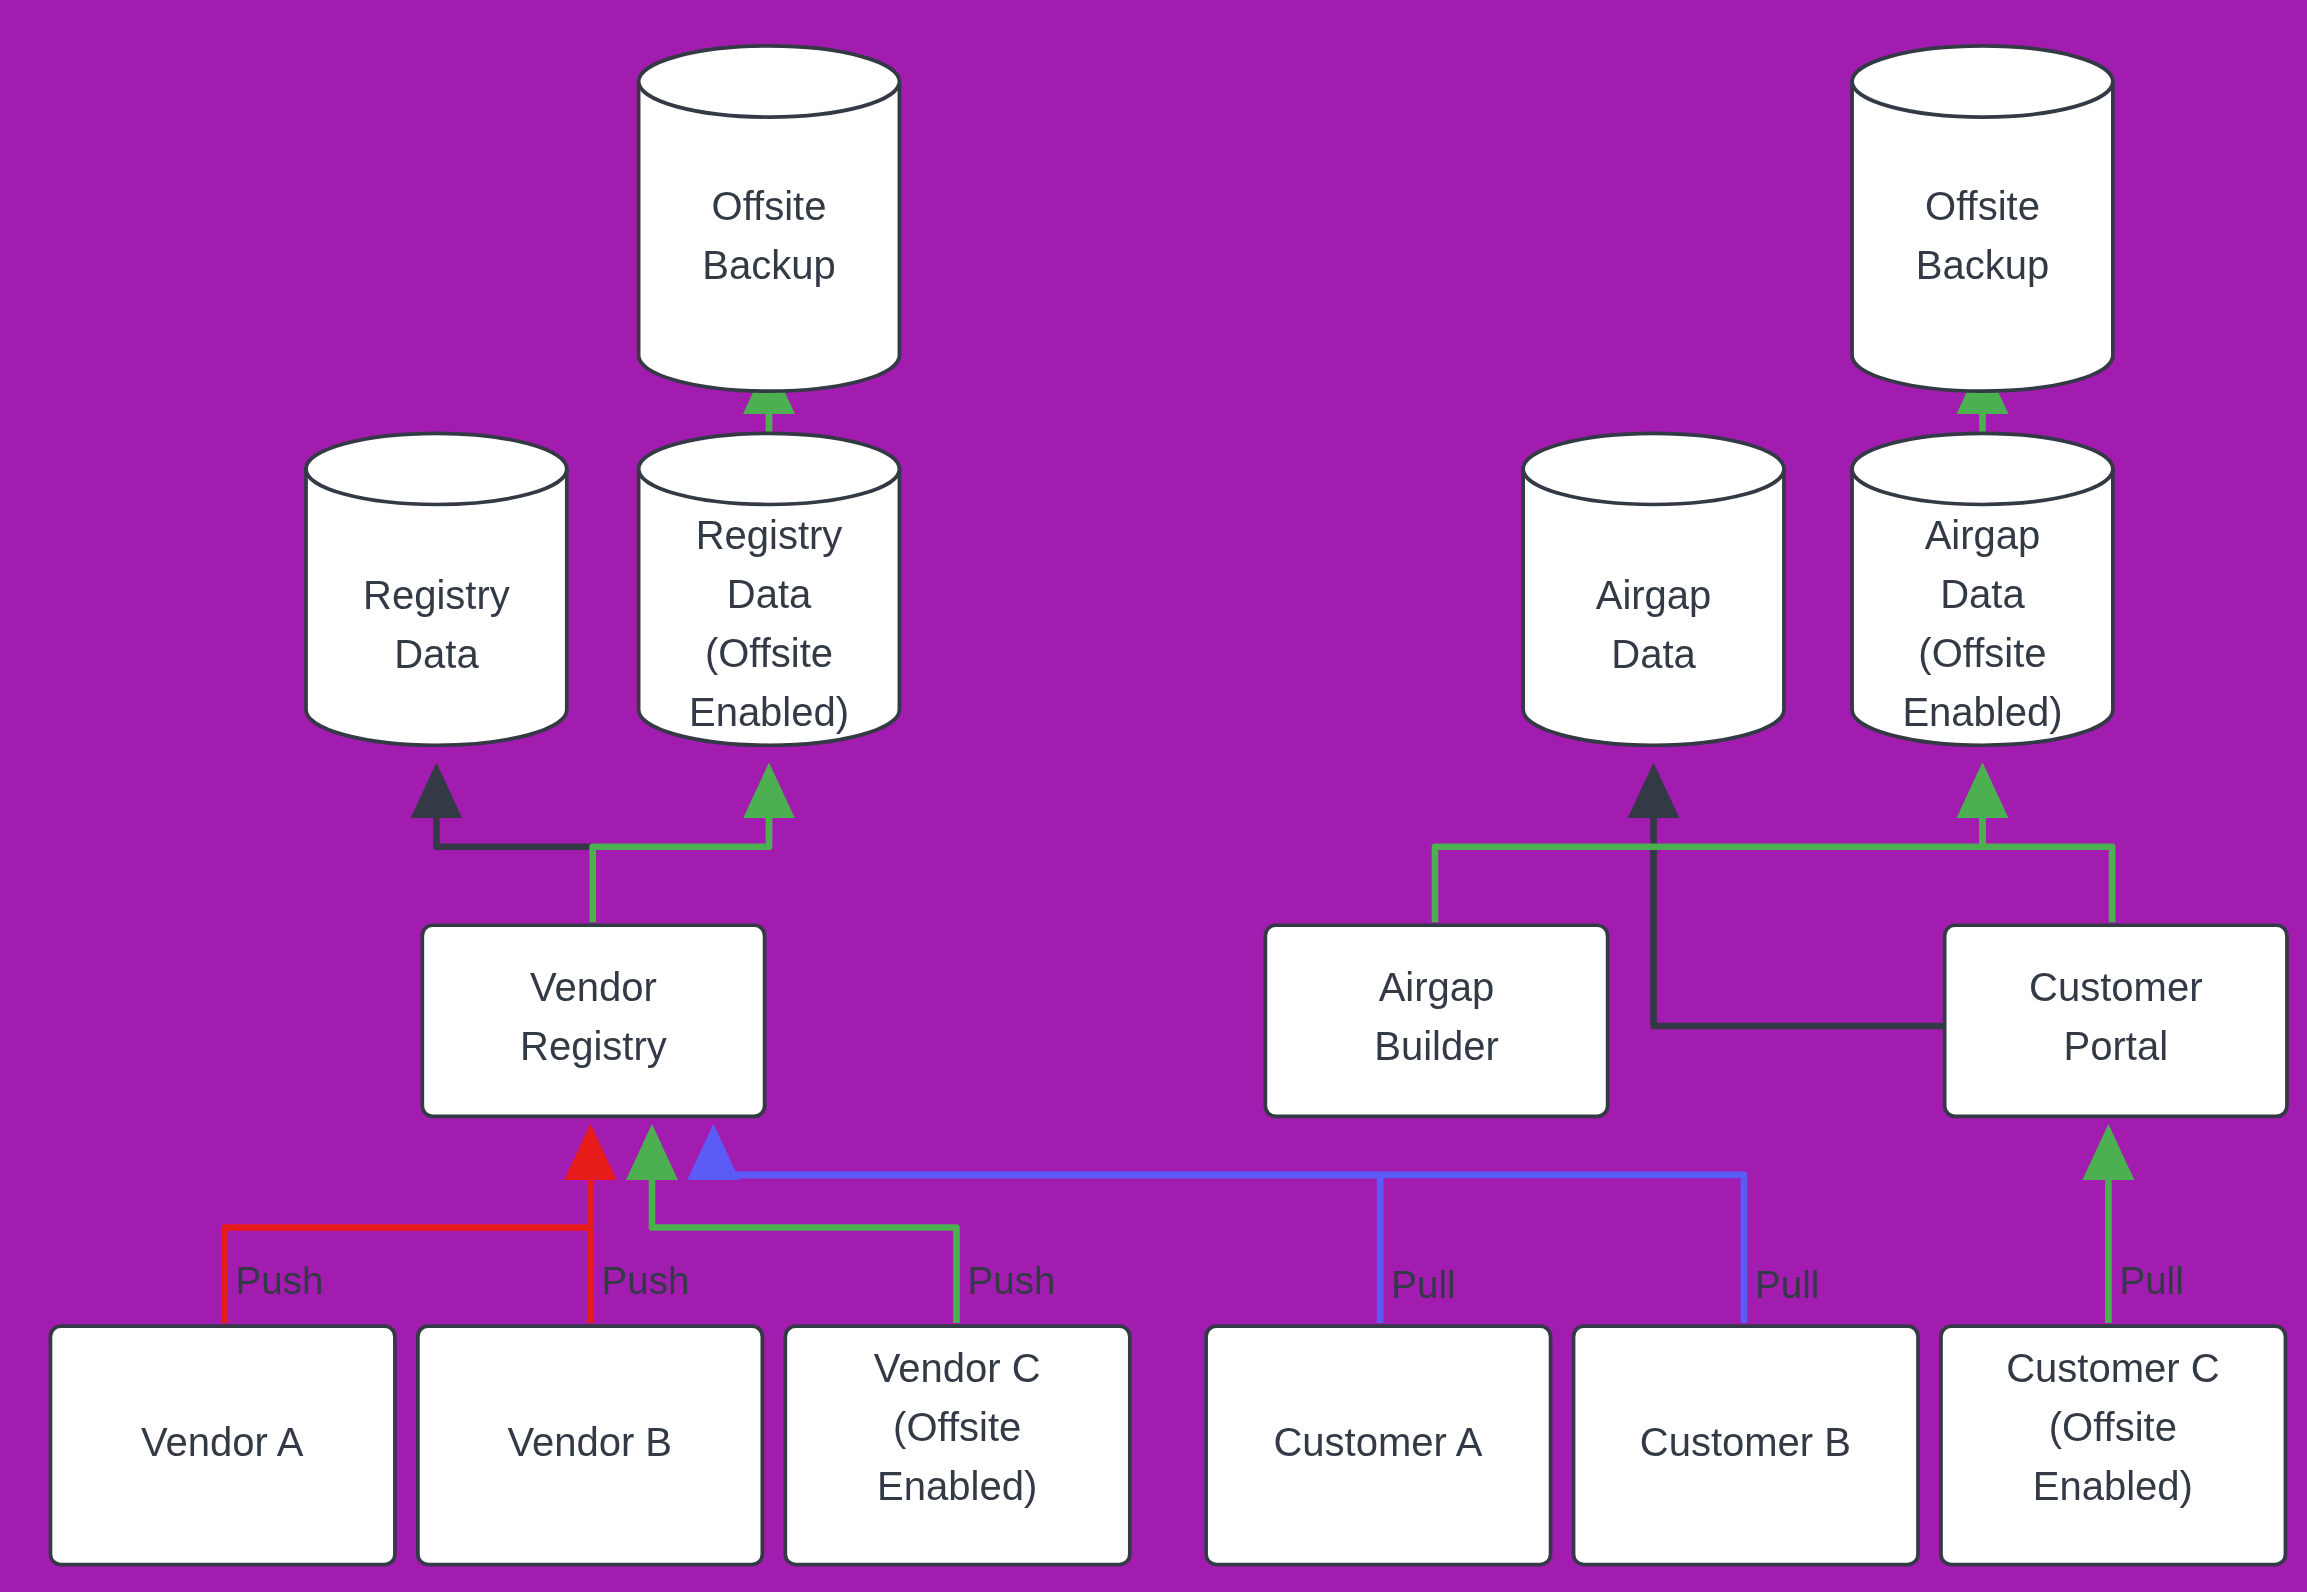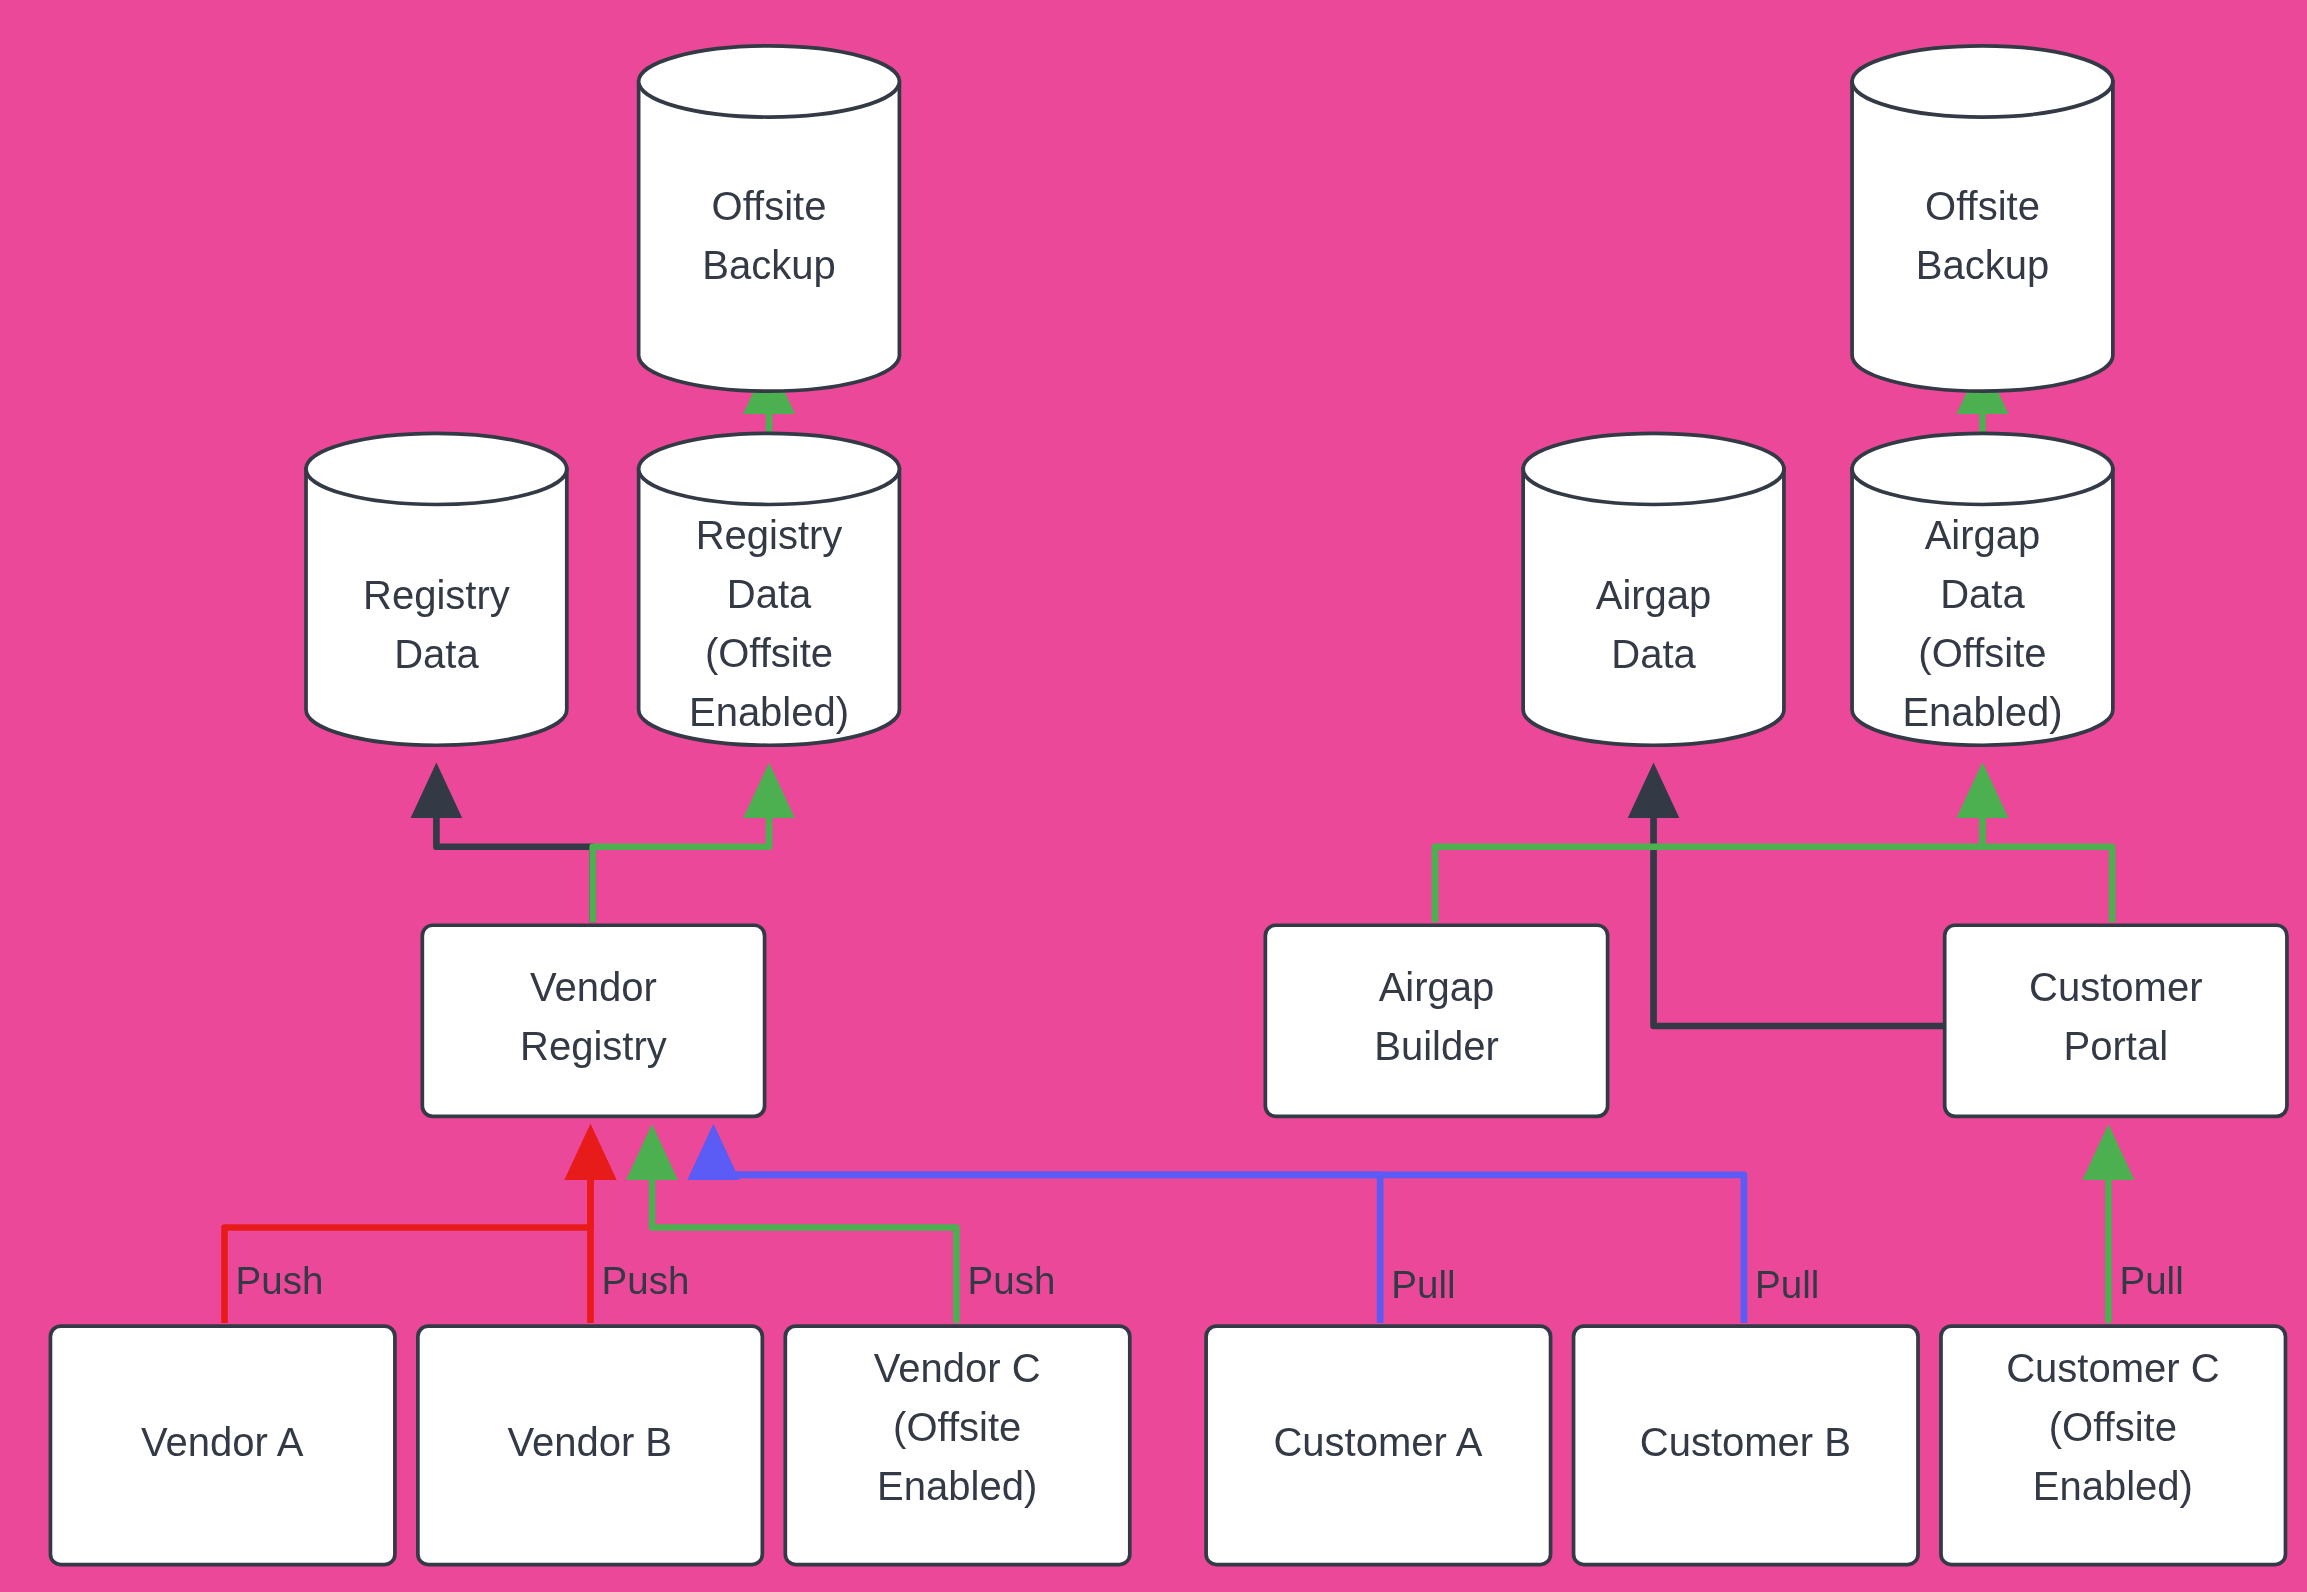--- a/index.html
+++ b/index.html
@@ -1,18 +1,18 @@
 <!DOCTYPE html>
 <html style="font-size:12px"><head>
 <meta charset="utf-8">
 <style>
   html,body{margin:0;padding:0;background:#ffffff;}
   body{width:2307px;height:1592px;overflow:hidden;
        font-family:"Liberation Sans","DejaVu Sans",sans-serif;}
-  #diagram{position:relative;width:2307px;height:1592px;background:#ec4899;}
+  #diagram{position:relative;width:2307px;height:1592px;background:#a21caf;}
   svg.layer{position:absolute;left:0;top:0;width:2307px;height:1592px;}
   .nodetext{fill:#333a45;font-family:"Liberation Sans","DejaVu Sans",sans-serif;
             font-size:54px;text-anchor:middle;dominant-baseline:middle;}
   .edgelabel{fill:#333a45;font-family:"Liberation Sans","DejaVu Sans",sans-serif;
              font-size:52px;text-anchor:start;dominant-baseline:middle;}
   .shape{fill:#ffffff;stroke:#333a45;stroke-width:5;}
   .cyl{fill:#ffffff;stroke:#333a45;stroke-width:5;}
   .edge{fill:none;stroke-width:9;stroke-linecap:butt;stroke-linejoin:round;}
 </style>
 </head>

